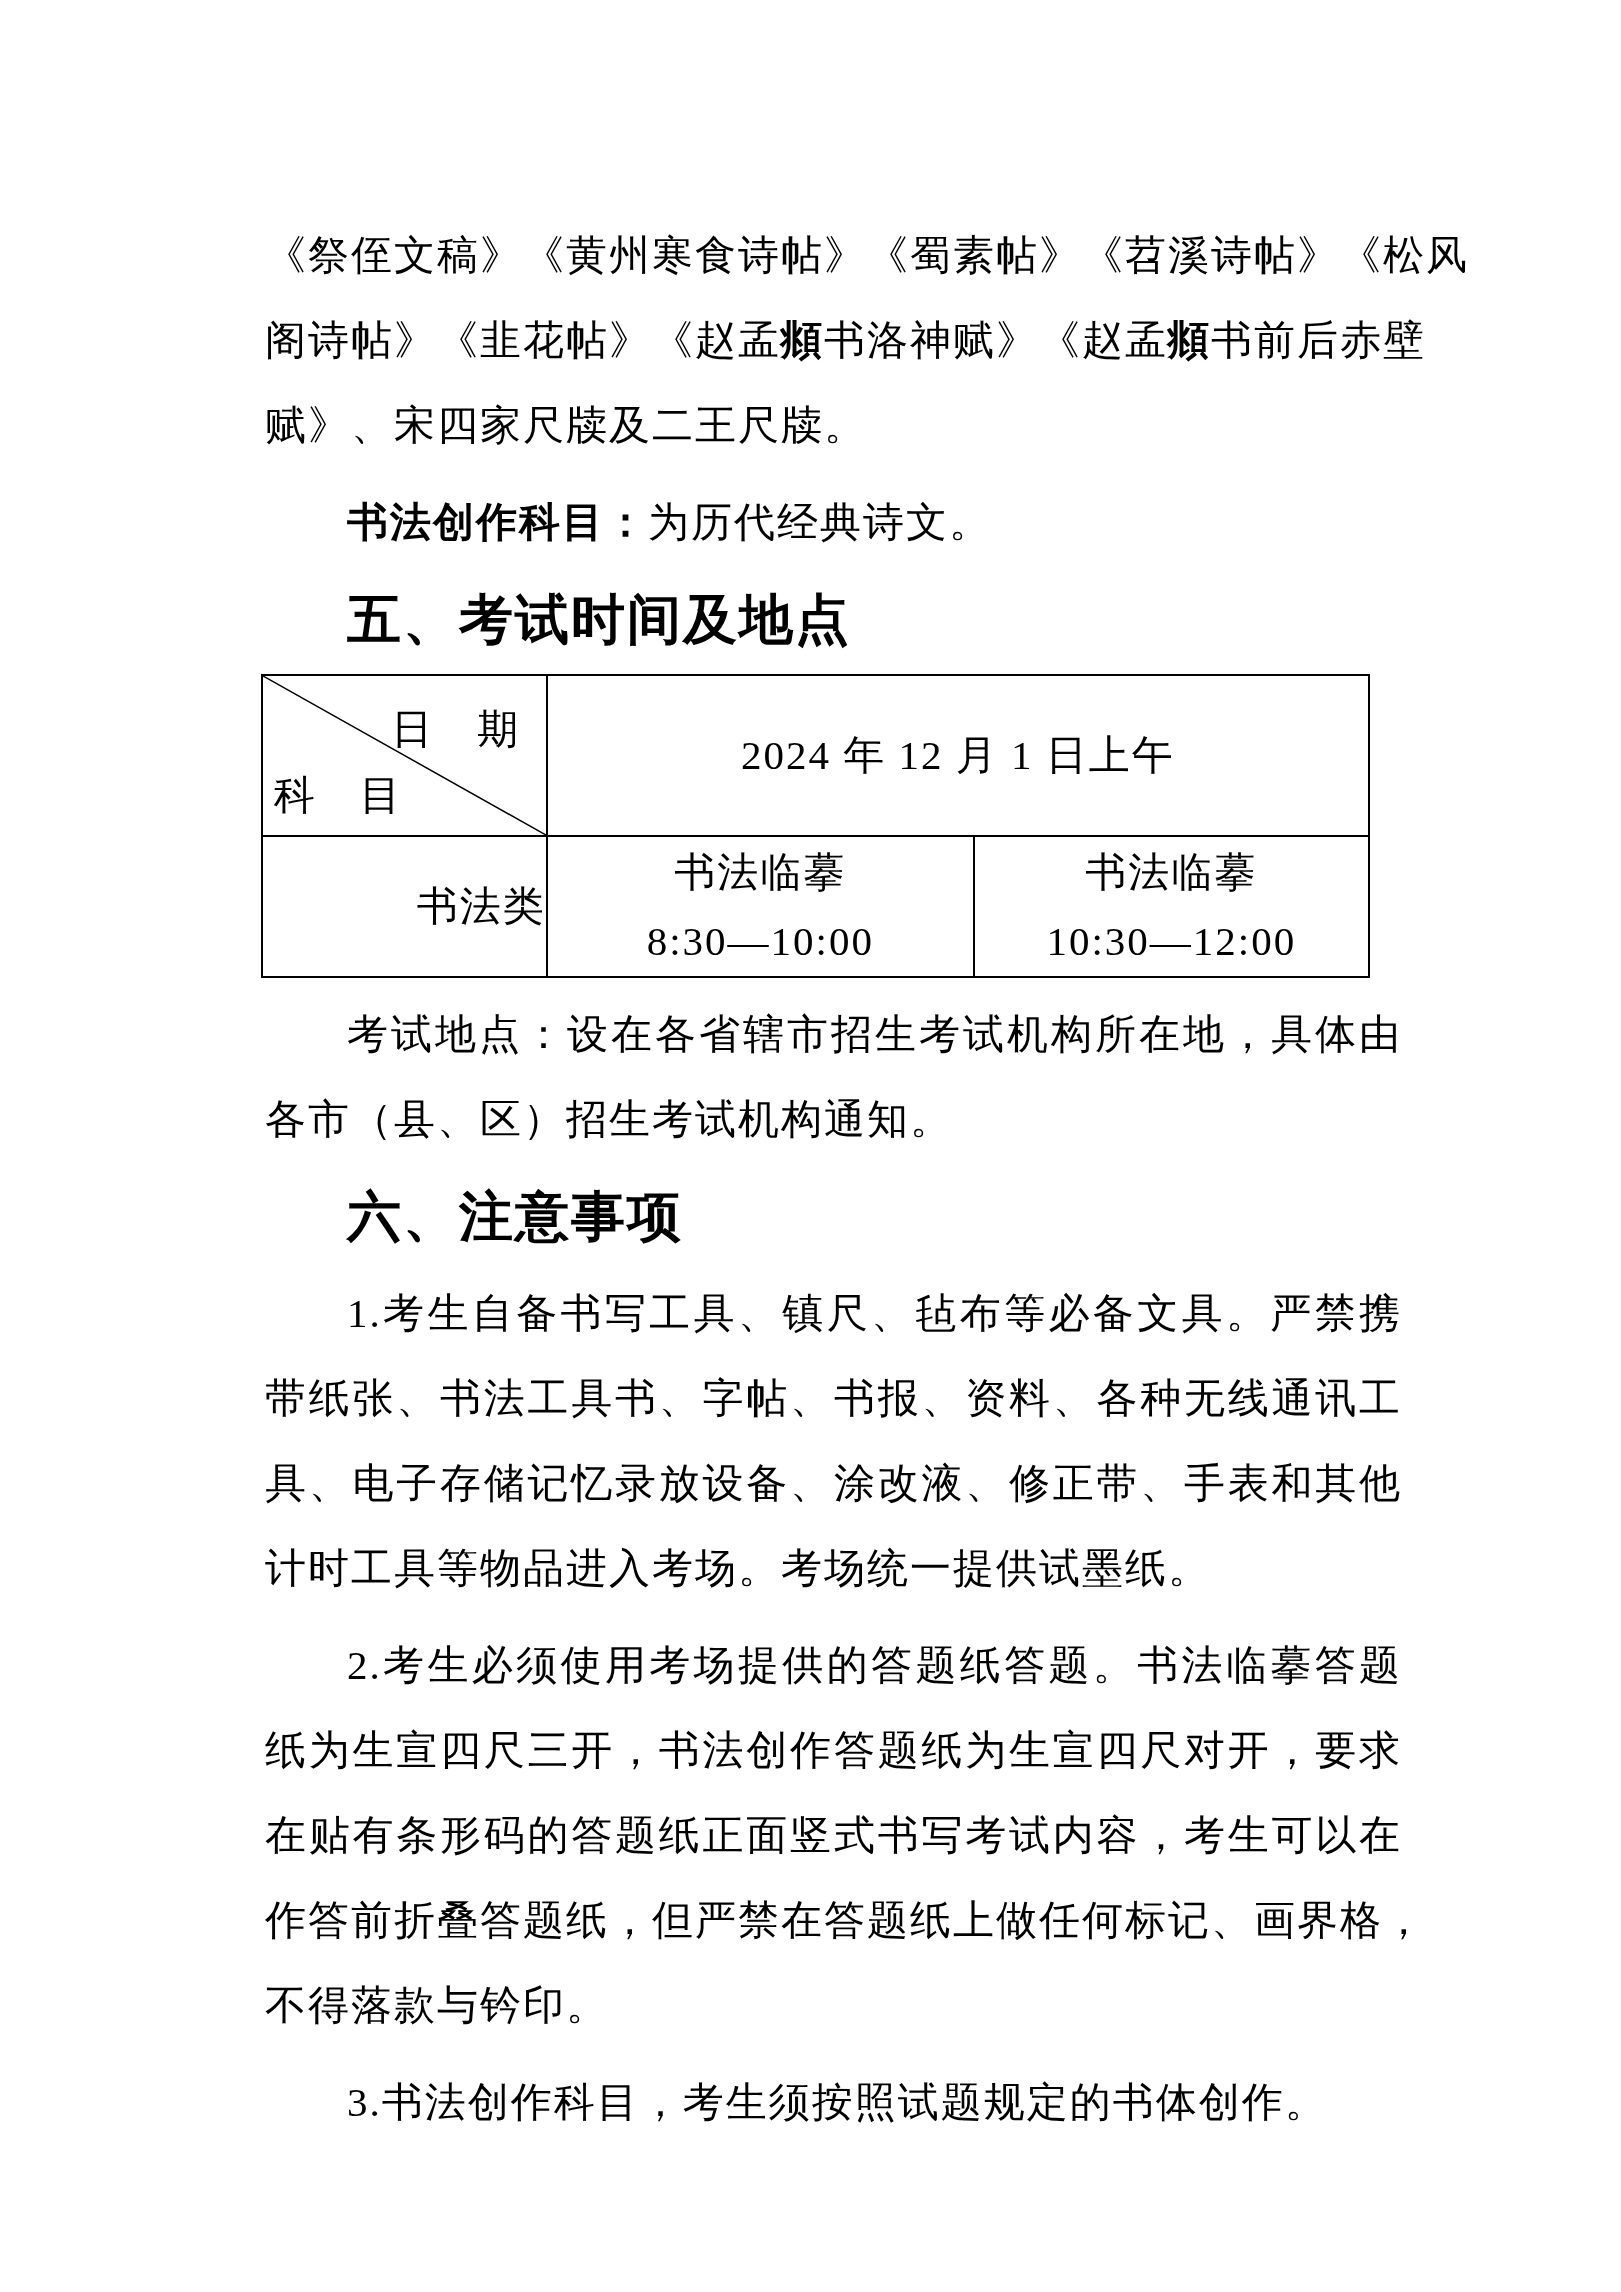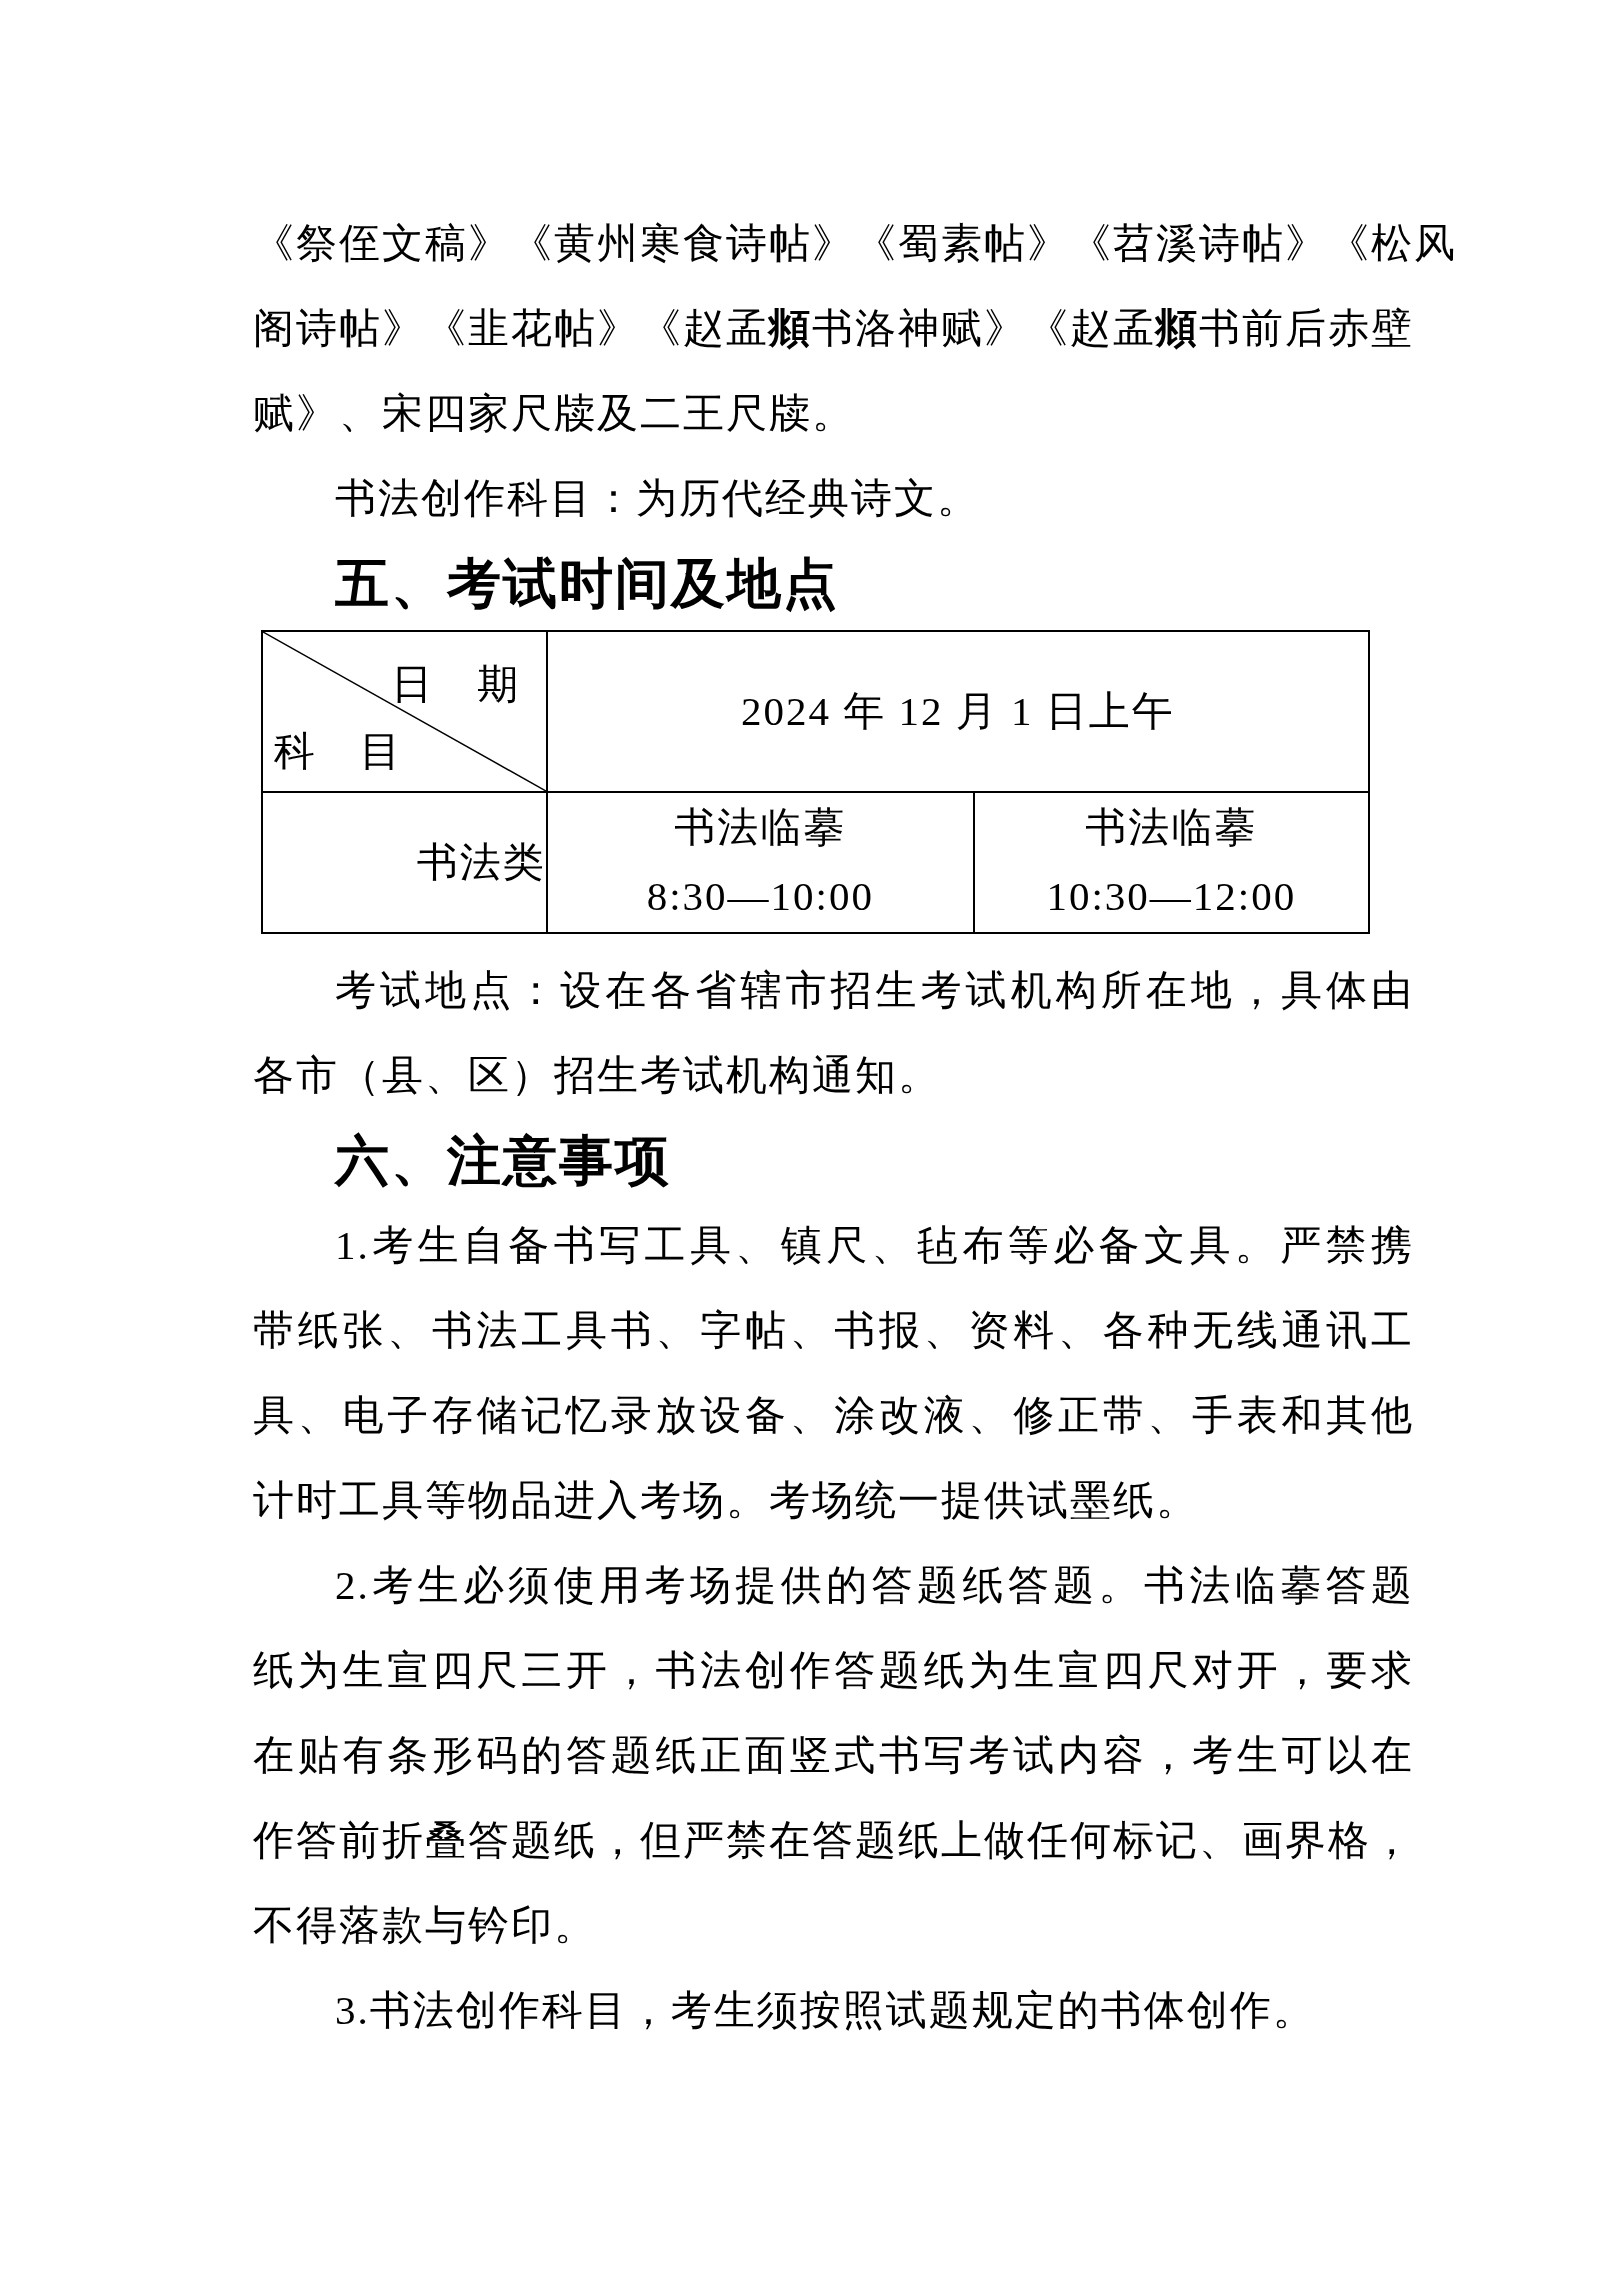--- a/index.html
+++ b/index.html
@@ -5,40 +5,40 @@
   html,body{margin:0;padding:0;}
   body{
     width:1621px;height:2293px;
     background:#ffffff;color:#000000;
     font-family:"Liberation Serif","DejaVu Serif",serif;
     position:relative;overflow:hidden;
   }
   .content{
     position:absolute;left:253px;top:201px;width:1161px;
   }
-  .para{margin:0;padding:0;}
+  .para{margin:12px;padding:0;}
   .line{
     font-size:41px;line-height:85px;letter-spacing:2px;
     white-space:nowrap;
     text-align:left;
   }
   .line.j{
     text-align:justify;
     -moz-text-align-last:justify;
     text-align-last:justify;
     text-justify:inter-ideograph;
   }
   .line.ind{text-indent:82px;}
   .heading .line{
     font-family:"Liberation Sans","DejaVu Sans",sans-serif;
     font-weight:700;font-size:54px;
   }
   .lbl{
     font-family:"Liberation Sans","DejaVu Sans",sans-serif;
-    font-weight:400;
+    font-weight:700;
   }
   .emph{
     font-family:"DejaVu Sans","Liberation Sans",sans-serif;
     font-weight:700;
   }
   table.schedule{
     border-collapse:collapse;
     margin:3.9px 0 13.7px 7.8px;
     table-layout:fixed;
     width:1108px;

